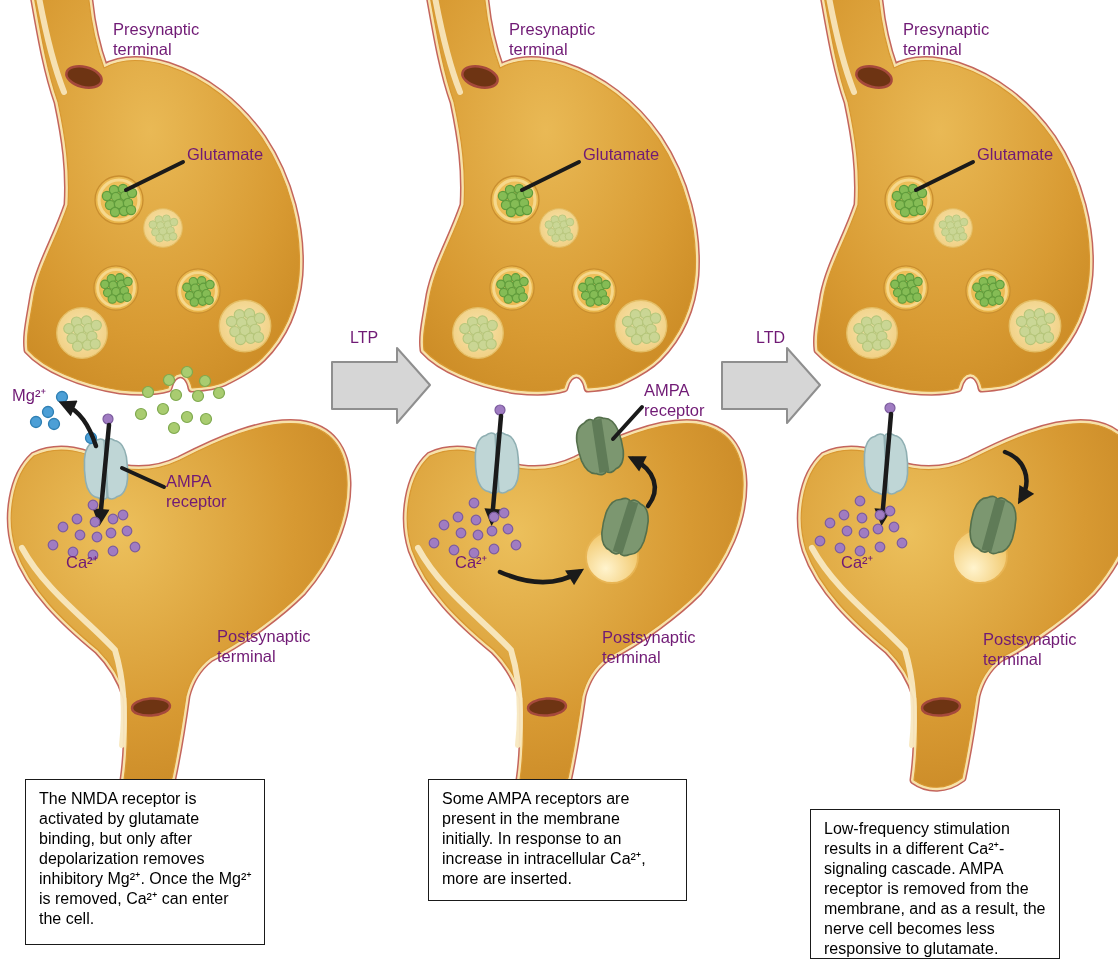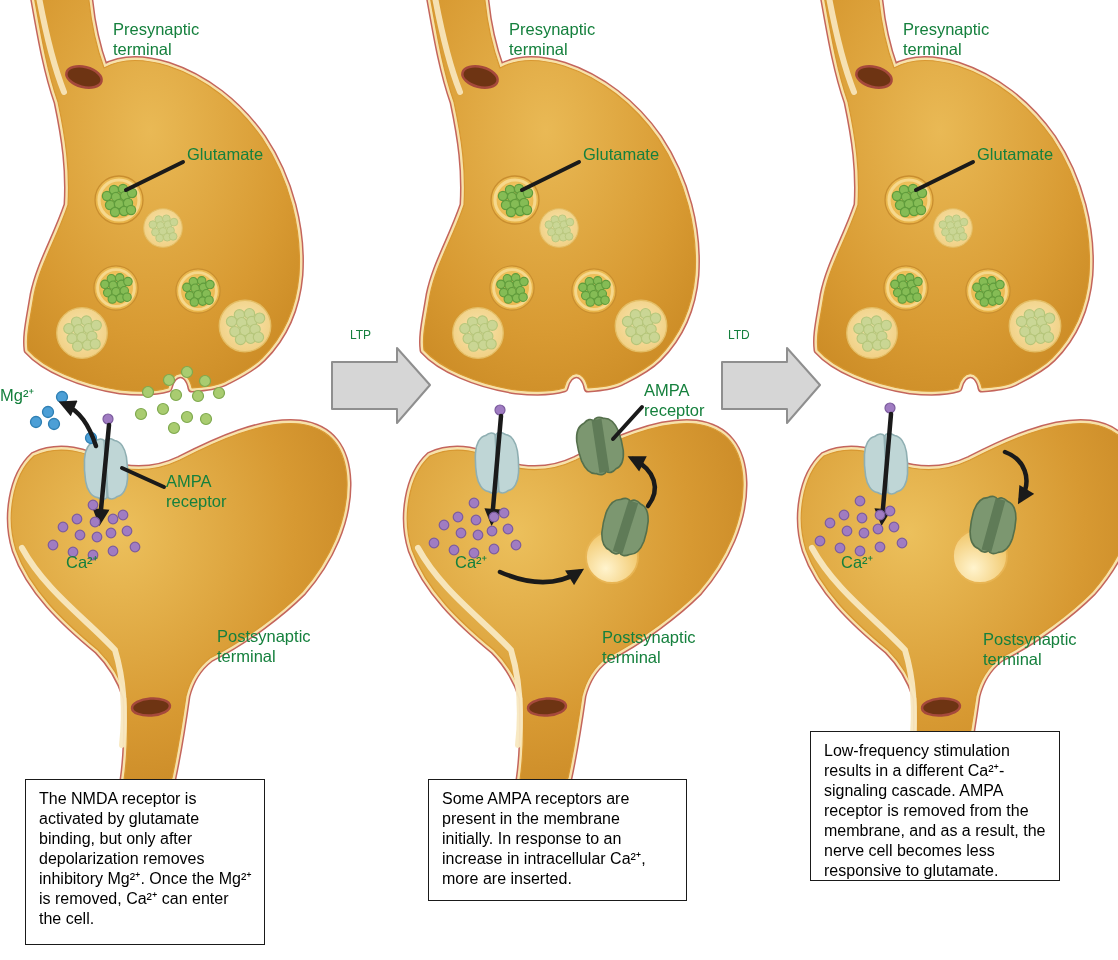--- a/index.html
+++ b/index.html
@@ -2,24 +2,24 @@
 <html><head>
 <meta charset="utf-8">
 <style>
   html,body { margin:0; padding:0; background:#ffffff; }
   .stage {
     position:relative; width:1118px; height:960px; background:#ffffff;
     font-family:"Liberation Sans", sans-serif; overflow:hidden;
   }
   .stage svg { position:absolute; left:0; top:0; }
   .lbl {
-    position:absolute; font-size:16.5px; line-height:1.21; color:#15803d;
+    position:absolute; font-size:16.5px; line-height:1.21; color:#701a75;
     white-space:normal;
   }
-  .trans { font-size:12px; }
+  .trans { font-size:16px; }
   .cap {
     position:absolute; box-sizing:border-box; background:#ffffff;
     border:1.6px solid #1a1a1a; padding:9px 12px 9px 13px;
     font-size:16px; line-height:20px; color:#000000;
   }
   
   .m-red   { fill:none; stroke:#c4655c; stroke-width:9;   stroke-linejoin:round; }
   .m-cream { fill:none; stroke:#f7e2ab; stroke-width:6;   stroke-linejoin:round; }
   .m-fill  { stroke:#d89730; stroke-width:1.2; stroke-linejoin:round; }
   .pre-fill  { fill:url(#goldPre); }
@@ -256,35 +256,35 @@
     <use href="#nmdaR" transform="translate(96,464) rotate(-3)"></use>
     <circle cx="100" cy="408" r="5" fill="#a07cc2" stroke="#7c5c9e" stroke-width="1.2"></circle>
     <path d="M 101,414 L 92,520" class="blk-line" marker-end="url(#ah)"></path>
     <path d="M 215,452 C 234,459 243,479 231,499" class="blk-line" marker-end="url(#ah)"></path>
     <use href="#caCluster" transform="translate(72,528)"></use>
   </g>
 </svg>
 
 <div class="lbl" style="left:113px;top:20px;width:112px">Presynaptic terminal</div>
 <div class="lbl" style="left:187px;top:145px">Glutamate</div>
-<div class="lbl" style="left:0;top:386px">Mg²⁺</div>
+<div class="lbl" style="left:12px;top:386px">Mg²⁺</div>
 <div class="lbl" style="left:166px;top:472px;width:84px">AMPA receptor</div>
 <div class="lbl" style="left:66px;top:553px">Ca²⁺</div>
 <div class="lbl" style="left:217px;top:627px;width:118px">Postsynaptic terminal</div>
 <div class="cap" style="left:25px;top:779px;width:240px;height:166px">The NMDA receptor is activated by glutamate binding, but only after depolarization removes inhibitory Mg²⁺. Once the Mg²⁺ is removed, Ca²⁺ can enter the cell.</div>
 
 <div class="lbl trans" style="left:350px;top:328px">LTP</div>
-<div class="lbl trans" style="left:728px;top:328px">LTD</div>
+<div class="lbl trans" style="left:756px;top:328px">LTD</div>
 
 <div class="lbl" style="left:509px;top:20px;width:112px">Presynaptic terminal</div>
 <div class="lbl" style="left:583px;top:145px">Glutamate</div>
 <div class="lbl" style="left:644px;top:381px;width:88px">AMPA receptor</div>
 <div class="lbl" style="left:455px;top:553px">Ca²⁺</div>
 <div class="lbl" style="left:602px;top:628px;width:118px">Postsynaptic terminal</div>
 <div class="cap" style="left:428px;top:779px;width:259px;height:122px">Some AMPA receptors are present in the membrane initially. In response to an increase in intracellular Ca²⁺, more are inserted.</div>
 
 <div class="lbl" style="left:903px;top:20px;width:112px">Presynaptic terminal</div>
 <div class="lbl" style="left:977px;top:145px">Glutamate</div>
 <div class="lbl" style="left:841px;top:553px">Ca²⁺</div>
 <div class="lbl" style="left:983px;top:630px;width:118px">Postsynaptic terminal</div>
-<div class="cap" style="left:810px;top:731px;width:250px;height:150px">Low-frequency stimulation results in a different Ca²⁺-signaling cascade. AMPA receptor is removed from the membrane, and as a result, the nerve cell becomes less responsive to glutamate.</div>
+<div class="cap" style="left:810px;top:809px;width:250px;height:150px">Low-frequency stimulation results in a different Ca²⁺-signaling cascade. AMPA receptor is removed from the membrane, and as a result, the nerve cell becomes less responsive to glutamate.</div>
 
 </div>
 
 </body></html>

